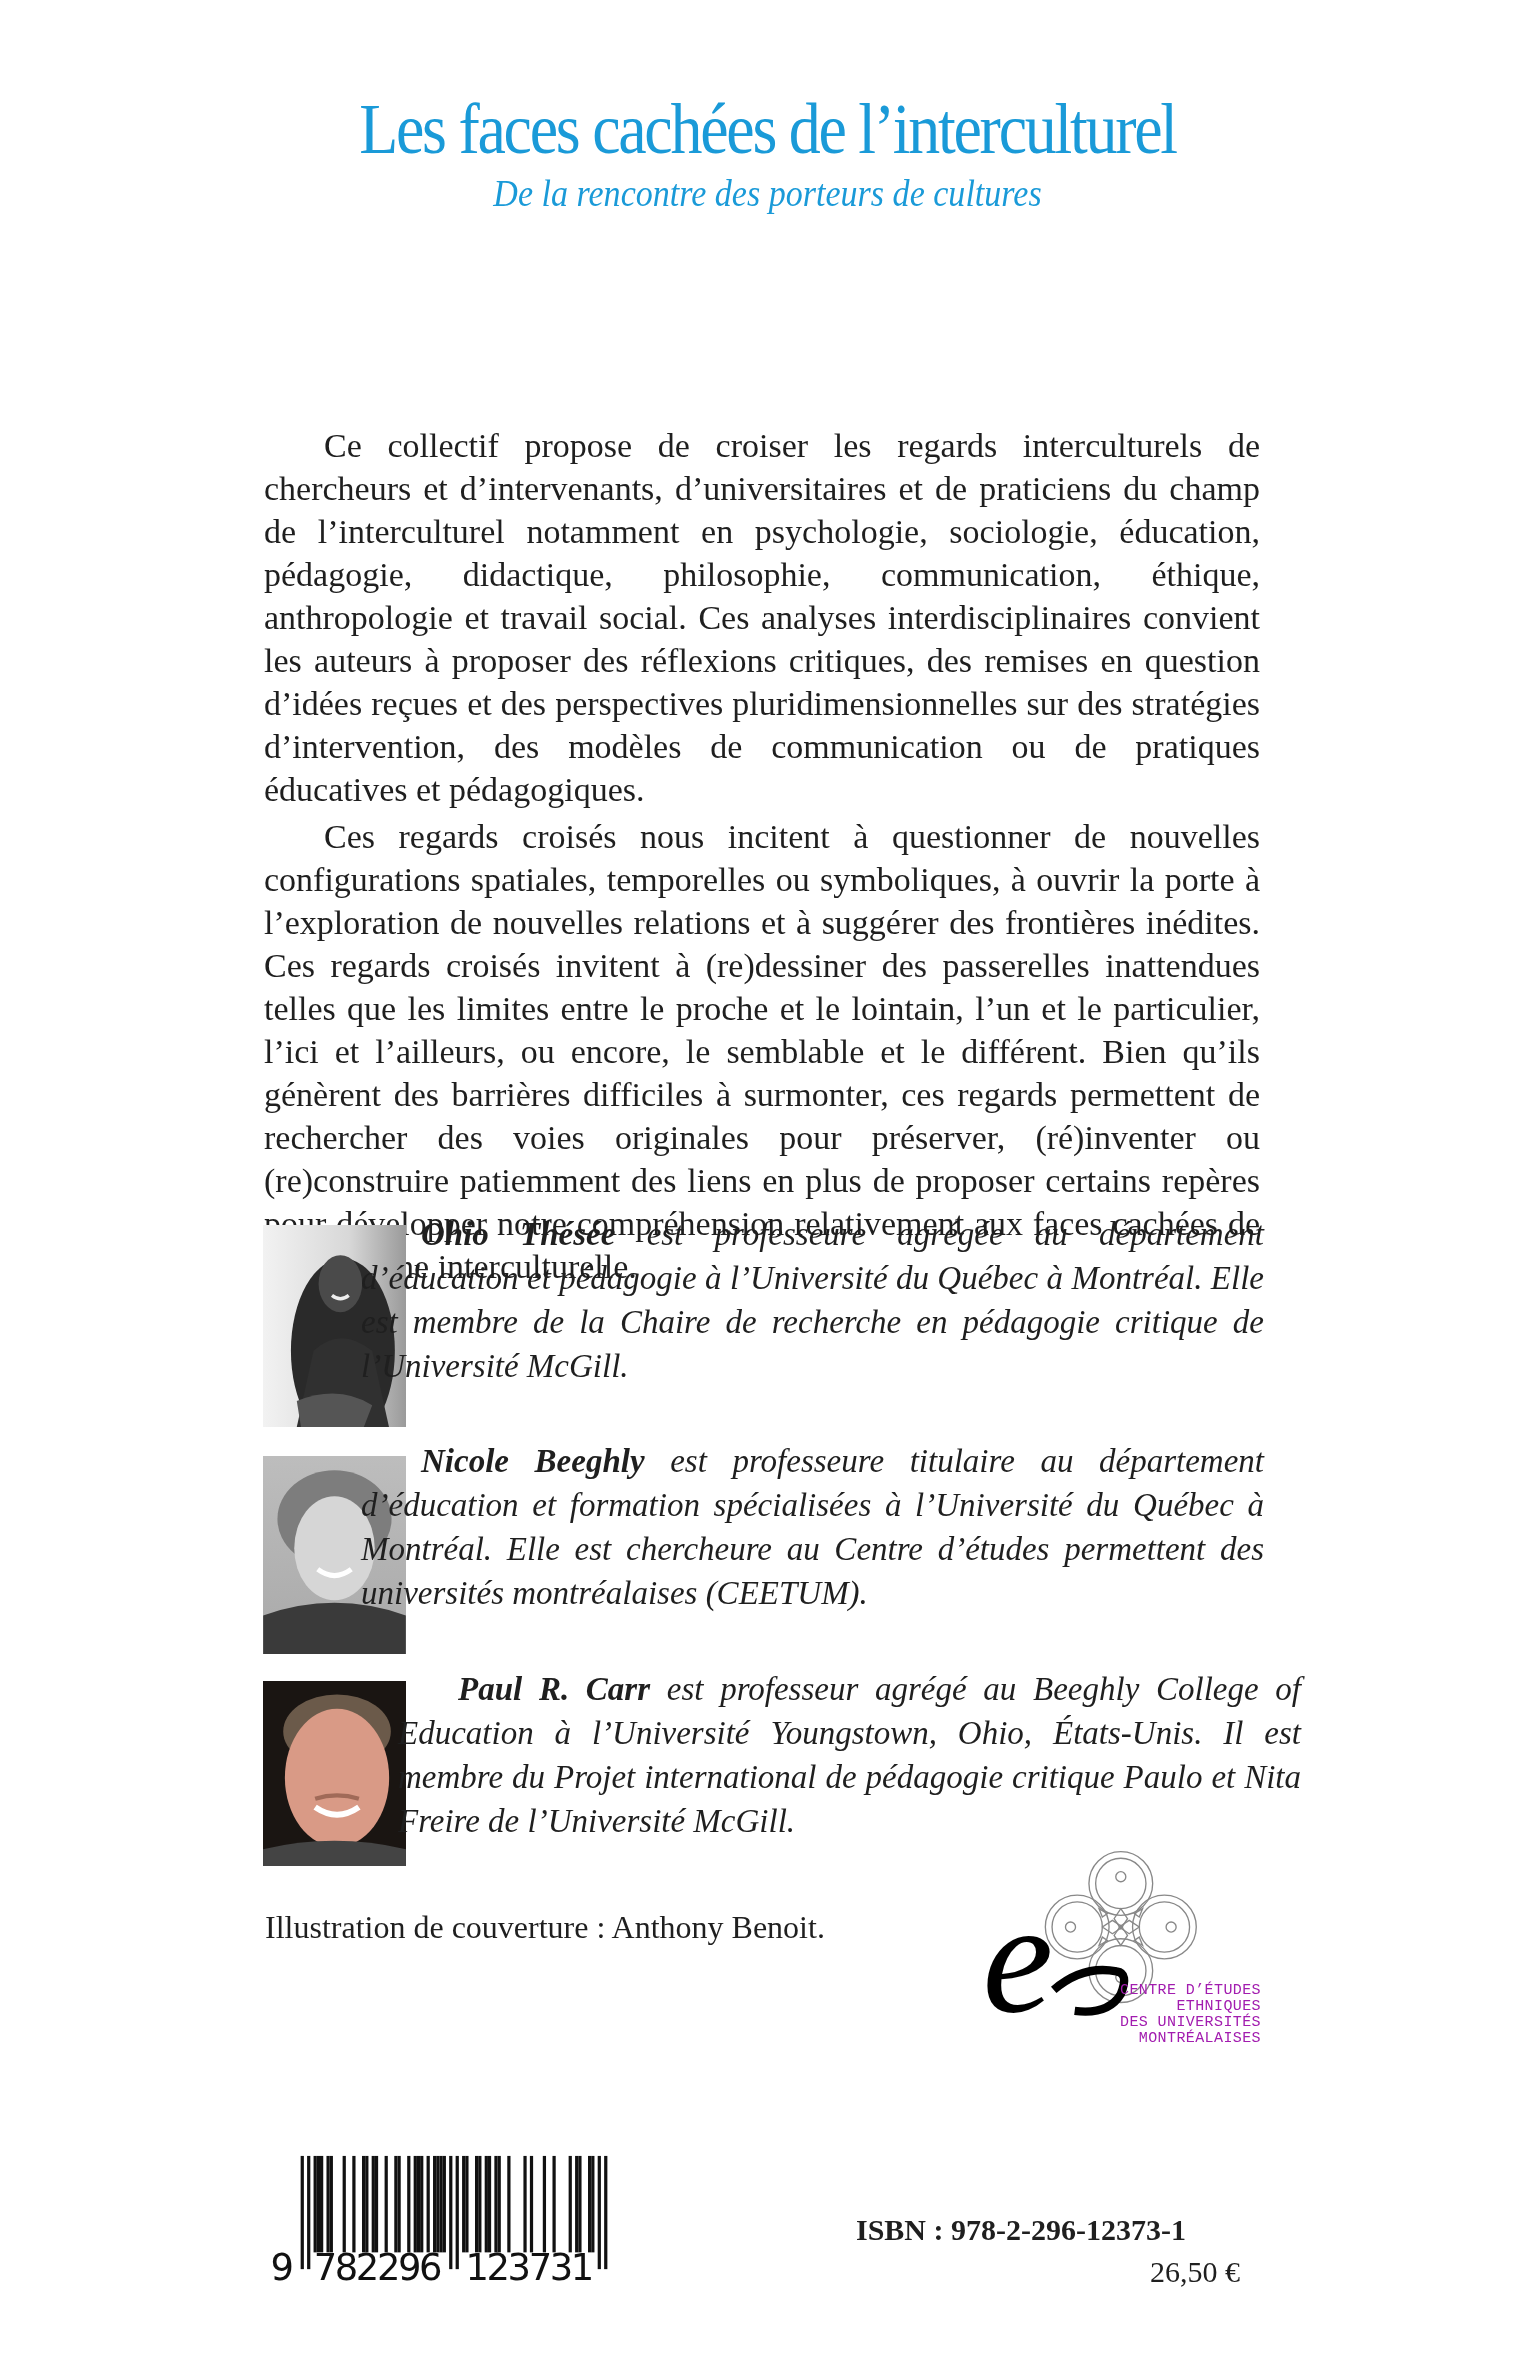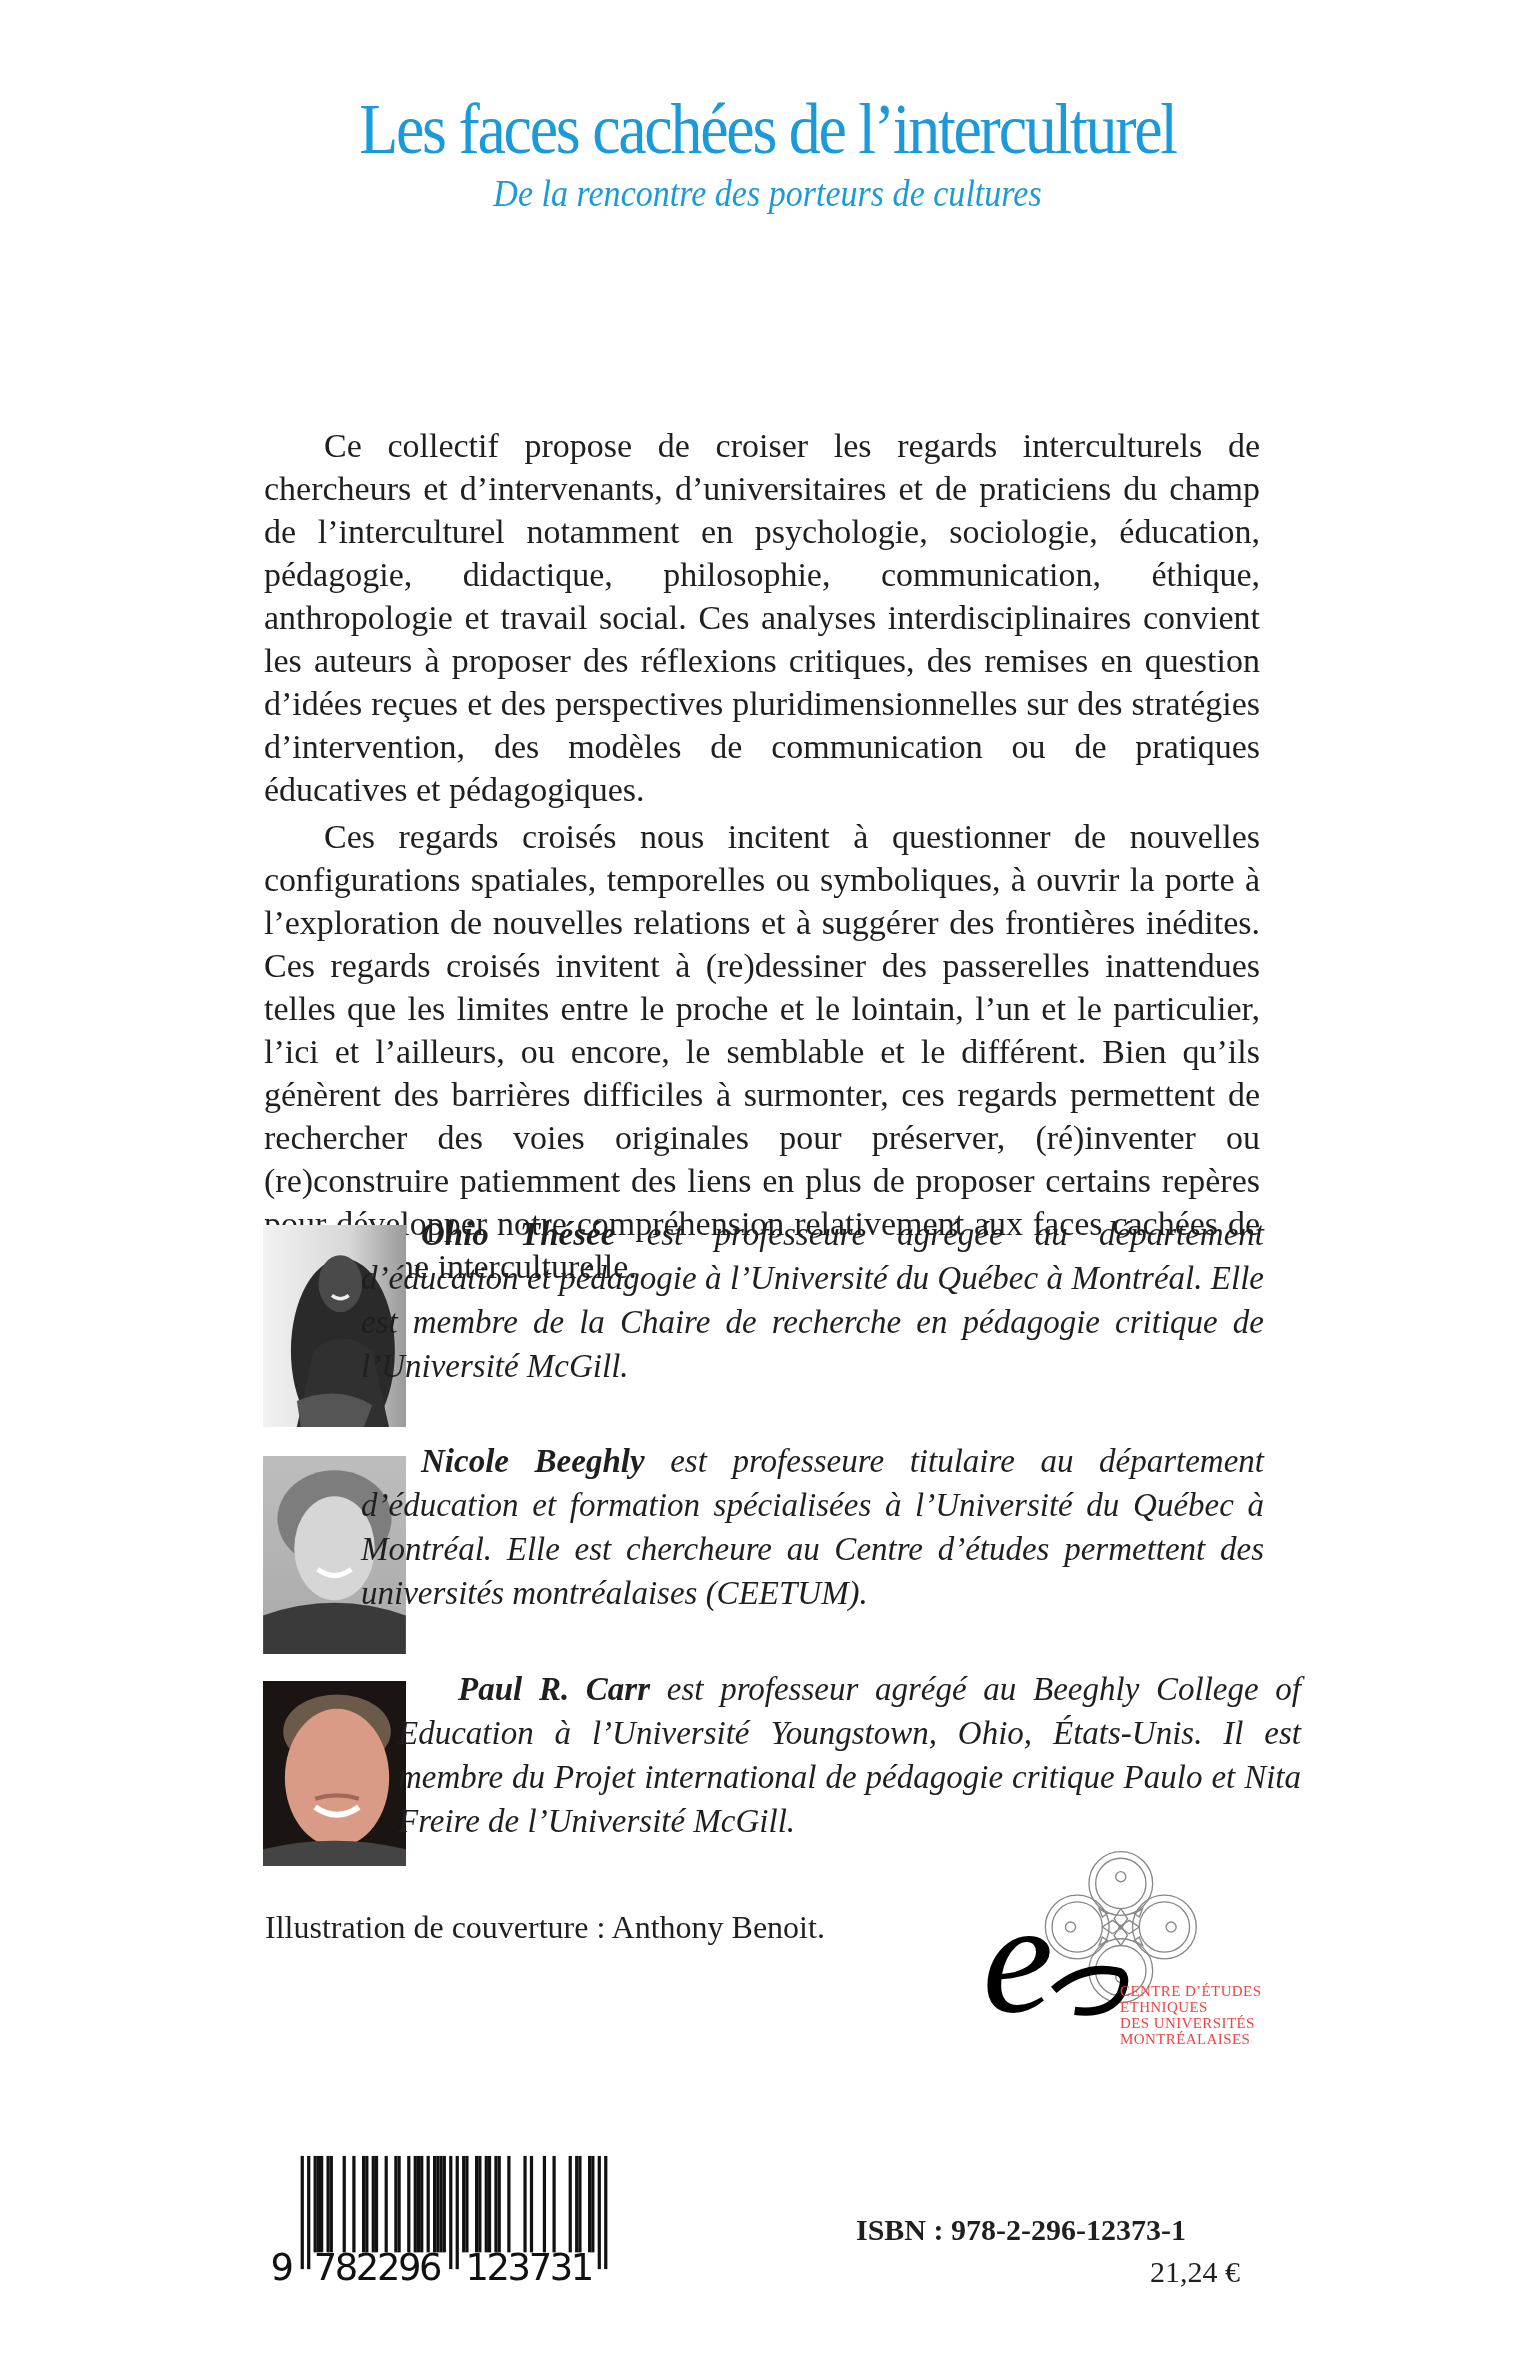--- a/index.html
+++ b/index.html
@@ -12,21 +12,21 @@
   .bio { position: absolute; left: 361px; width: 903px; font-size: 33px; line-height: 44px; text-align: justify; font-style: italic; }
   .bio p { margin: 0; text-indent: 0; }
   .bio .name { font-weight: bold; }
   .bio .indent { display: inline-block; width: 60px; }
   .photo { position: absolute; left: 263px; width: 143px; overflow: hidden; }
   .credit { left: 265px; top: 1911px; font-size: 32px; line-height: 1; }
   .isbn { left: 856px; top: 2215px; font-size: 30px; line-height: 1; font-weight: bold; }
   .price { left: 1150px; top: 2257px; font-size: 30px; line-height: 1; }
   .barcode { left: 252px; top: 2149px; width: 369px; height: 143px; }
   .logo { left: 974px; top: 1839px; width: 302px; height: 218px; }
-  .logo-text { position: absolute; left: 1120px; top: 1983px; font-size: 15px; line-height: 16px; color: #ef4444; letter-spacing: 0.4px; font-family: Liberation Serif, serif; }
+  .logo-text { position: absolute; left: 1120px; top: 1983px; font-size: 15px; line-height: 16px; color: #a21caf; letter-spacing: 0.4px; font-family: Liberation Mono, monospace; text-align: right; }
   .logo-text div { white-space: nowrap; }
 </style>
 </head>
 <body>
 
 <div class="abs title">Les faces cachées de l’interculturel</div>
 <div class="abs subtitle">De la rencontre des porteurs de cultures</div>
 
 <div class="abs body">
   <p>Ce collectif propose de croiser les regards interculturels de chercheurs et d’intervenants, d’universitaires et de praticiens du champ de l’interculturel notamment en psychologie, sociologie, éducation, pédagogie, didactique, philosophie, communication, éthique, anthropologie et travail social. Ces analyses interdisciplinaires convient les auteurs à proposer des réflexions critiques, des remises en question d’idées reçues et des perspectives pluridimensionnelles sur des stratégies d’intervention, des modèles de communication ou de pratiques éducatives et pédagogiques.</p>
@@ -157,14 +157,14 @@
       <rect x="404.50" y="8" width="3.85" height="115" fill="#111"></rect>
       <rect x="412.20" y="8" width="3.85" height="135" fill="#111"></rect>
       <rect x="419.90" y="8" width="3.85" height="135" fill="#111"></rect>
       <text x="22" y="156" font-family="DejaVu Sans, sans-serif" font-size="44" fill="#111">9</text>
       <text x="73.55" y="156" font-family="DejaVu Sans, sans-serif" font-size="44" fill="#111" textLength="153.70000000000002">782296</text>
       <text x="254.5" y="156" font-family="DejaVu Sans, sans-serif" font-size="44" fill="#111" textLength="153.70000000000002">123731</text>
     </svg>
 </div>
 
 <div class="abs isbn">ISBN : 978-2-296-12373-1</div>
-<div class="abs price">21,24 €</div>
+<div class="abs price">26,50 €</div>
 
 
 </body></html>

